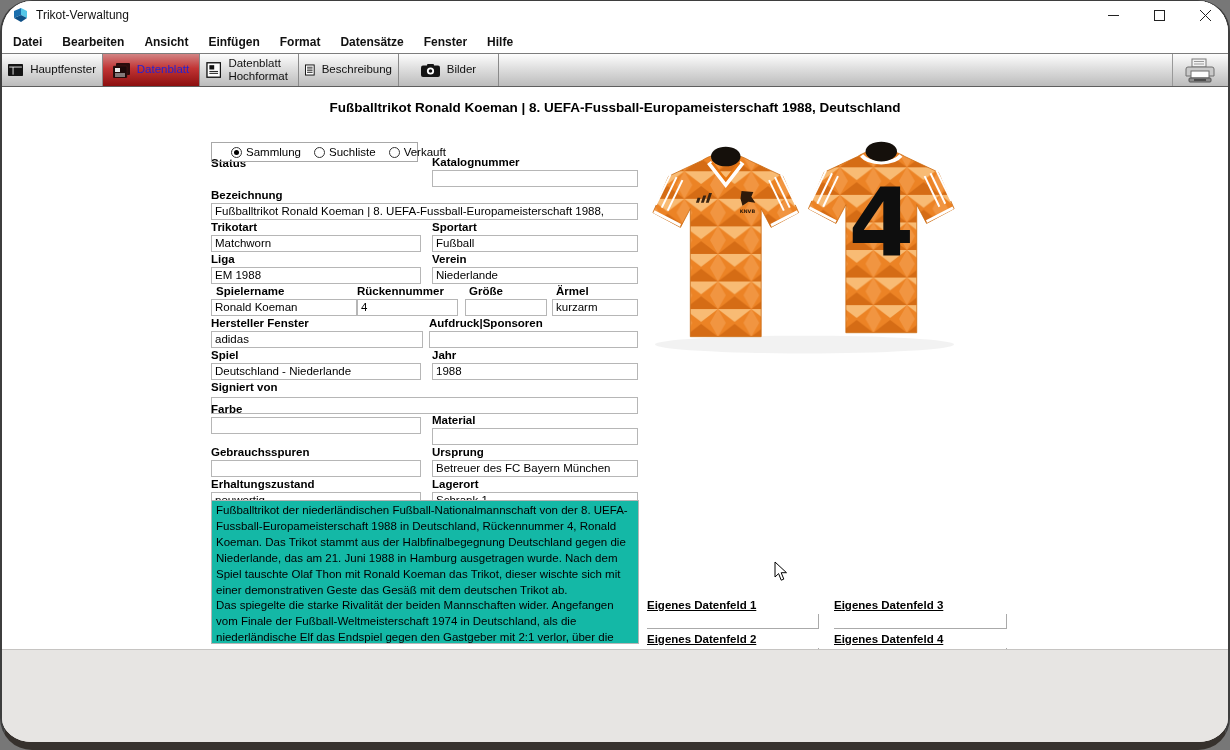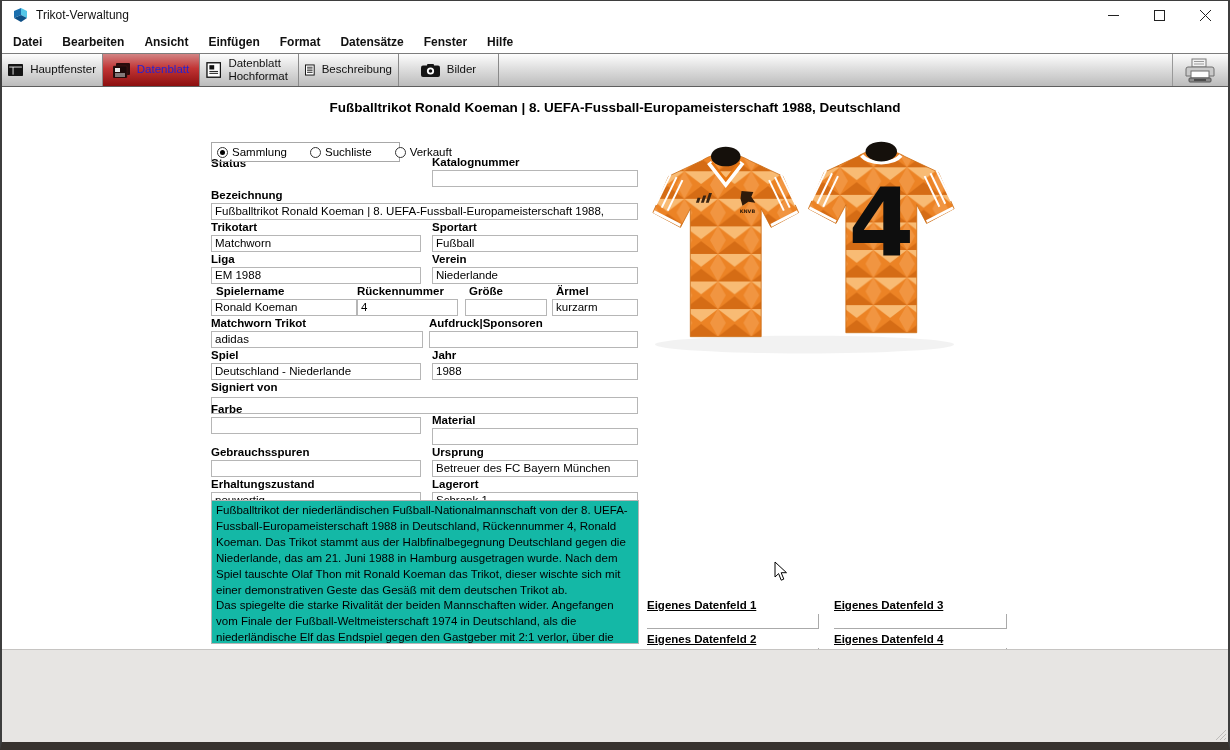--- a/index.html
+++ b/index.html
@@ -4,20 +4,21 @@
 <style>
   * { margin:0; padding:0; box-sizing:border-box; }
   html,body { width:1230px; height:750px; background:#777; }
   body { font-family:"Liberation Sans", sans-serif; }
 
   .window {
     position:relative; width:1230px; height:750px; background:#fff;
     border-left:2px solid #3e3e3e; border-right:2px solid #3e3e3e;
     border-top:1px solid #3e3e3e; border-bottom:8px solid #37322e;
     overflow:hidden;
+    border-radius:32px;
   }
 
   
   .titlebar { position:absolute; left:0; top:0; width:100%; height:29px; background:#fff; }
   .app-icon { position:absolute; left:10px; top:6px; width:17px; height:17px; }
   .title-text { position:absolute; left:34px; top:7px; font-size:12px; color:#111; }
   .win-controls { position:absolute; right:0; top:0; height:29px; display:flex; }
   .win-btn { width:46px; height:29px; display:flex; align-items:center; justify-content:center; background:#fff; }
 
   
@@ -52,22 +53,22 @@
   .form-title { position:absolute; left:0; top:13px; width:100%; text-align:center; font-size:13.5px; font-weight:bold; color:#000; }
 
   .lab { font-size:11.5px; font-weight:bold; color:#000; height:13px; white-space:nowrap;margin-top:28px; }
   .fld { position:absolute; }
   .box {
     margin-top:1px; height:17px; border:1px solid #b6b6b6; background:#fff;
     font-size:11.5px; color:#000; padding:1px 3px; white-space:nowrap; overflow:hidden;
   }
 
   .status-group {
-    position:absolute; left:209px; top:55px; width:189px; height:20px;
-    border:1px solid #a8a8a8; display:flex; align-items:center; padding:0 5px; gap:23px;
+    position:absolute; left:209px; top:55px; width:207px; height:20px;
+    border:1px solid #a8a8a8; display:flex; align-items:center; padding:0 19px; gap:13px;
   }
   .radio-opt { display:flex; align-items:center; gap:4px; }
   .radio {
     width:11px; height:11px; border:1px solid #333; border-radius:50%; background:#fff;
     display:inline-block; position:relative; flex:none;
   }
   .radio.checked::after {
     content:""; position:absolute; left:2px; top:2px; width:5px; height:5px; border-radius:50%; background:#000;
   }
   .radio-lab { font-size:11.5px; color:#000; }
@@ -254,21 +255,21 @@
     <div class="fld" style="left:463px;top:170px;width:82px">
       <div class="lab" style="padding-left:4px">Größe</div>
       <div class="box"></div>
     </div>
     <div class="fld" style="left:550px;top:170px;width:86px">
       <div class="lab" style="padding-left:4px">Ärmel</div>
       <div class="box">kurzarm</div>
     </div>
 
     <div class="fld" style="left:209px;top:202px;width:212px">
-      <div class="lab">Matchworn Trikot</div>
+      <div class="lab">Hersteller Fenster</div>
       <div class="box">adidas</div>
     </div>
     <div class="fld" style="left:427px;top:202px;width:209px">
       <div class="lab">Aufdruck|Sponsoren</div>
       <div class="box"></div>
     </div>
 
     <div class="fld" style="left:209px;top:234px;width:210px">
       <div class="lab">Spiel</div>
       <div class="box">Deutschland - Niederlande</div>

